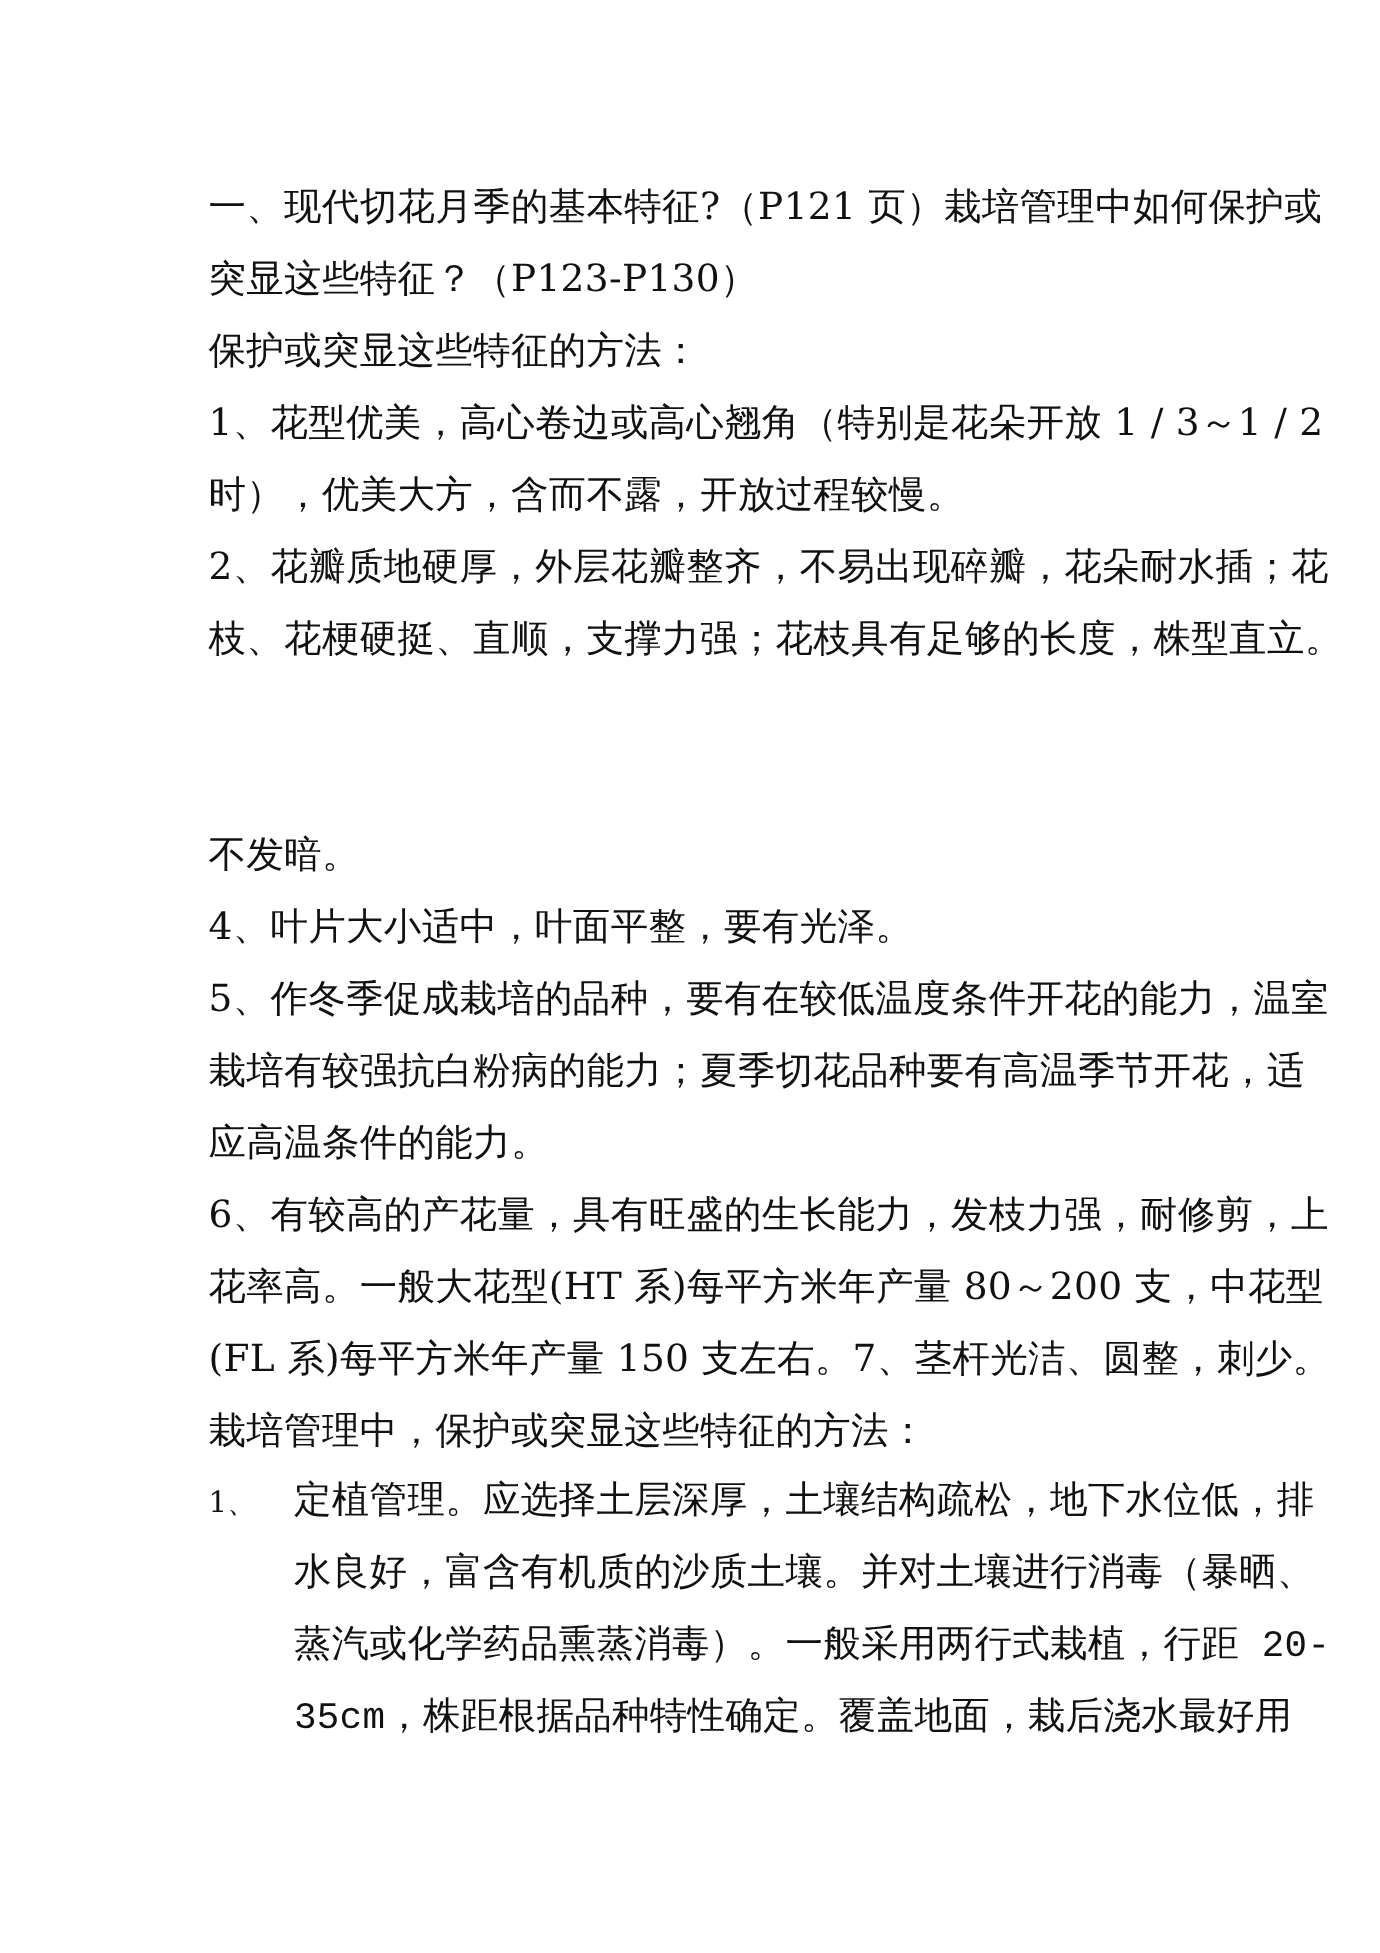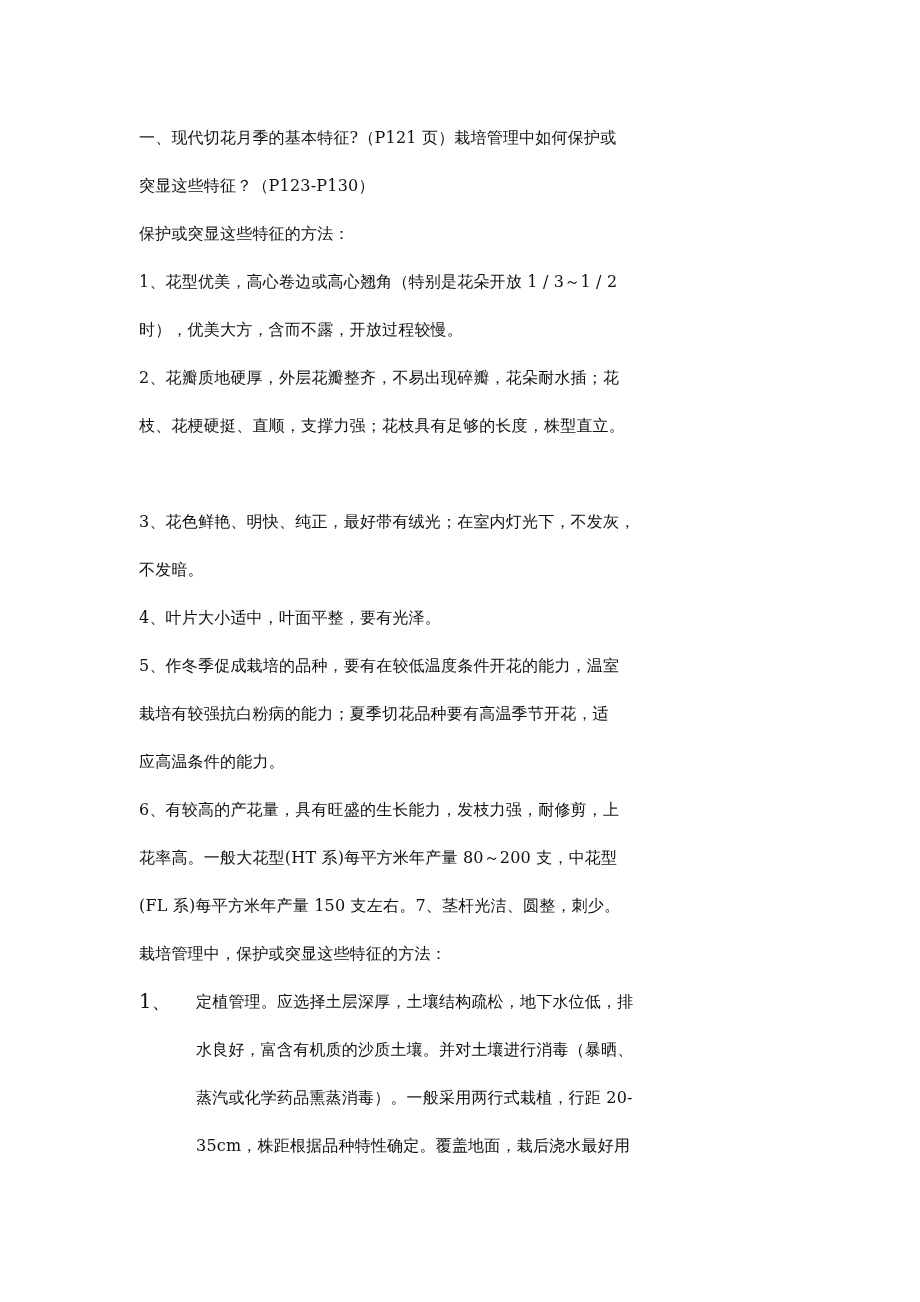--- a/index.html
+++ b/index.html
@@ -1,38 +1,37 @@
 <!DOCTYPE html>
 <html><head>
 <meta charset="utf-8">
 <style>
   html, body { margin: 0; padding: 0; background: #ffffff; }
   body { width: 920px; height: 1302px; position: relative; overflow: hidden;
          font-family: "DejaVu Serif", "Liberation Serif", serif; color: #111; }
   .page { position: absolute; left: 0; top: 0; width: 920px; height: 1302px; }
-  .line { position: absolute; left: 139px; font-size: 16px; line-height: 28px;
+  .line { position: absolute; left: 139px; font-size: 25px; line-height: 28px;
           white-space: nowrap; letter-spacing: 0.2px; }
   .num { position: absolute; left: 139px; font-size: 19.5px; line-height: 28px; }
-  .indent { left: 196px; }
+  .indent { left: 196px; font-family: Liberation Mono, monospace; }
 </style>
 </head>
 <body>
 
 <div class="page">
   <div class="line" style="top:124px">一、现代切花月季的基本特征?（P121 页）栽培管理中如何保护或</div>
   <div class="line" style="top:172px">突显这些特征？（P123-P130）</div>
   <div class="line" style="top:220px">保护或突显这些特征的方法：</div>
 
   <div class="line" style="top:268px">1、花型优美，高心卷边或高心翘角（特别是花朵开放 1 / 3～1 / 2</div>
   <div class="line" style="top:316px">时），优美大方，含而不露，开放过程较慢。</div>
 
   <div class="line" style="top:364px">2、花瓣质地硬厚，外层花瓣整齐，不易出现碎瓣，花朵耐水插；花</div>
   <div class="line" style="top:412px">枝、花梗硬挺、直顺，支撑力强；花枝具有足够的长度，株型直立。</div>
 
-  <div class="line" style="top:508px">3、花色鲜艳、明快、纯正，最好带有绒光；在室内灯光下，不发灰，</div>
   <div class="line" style="top:556px">不发暗。</div>
 
   <div class="line" style="top:604px">4、叶片大小适中，叶面平整，要有光泽。</div>
 
   <div class="line" style="top:652px">5、作冬季促成栽培的品种，要有在较低温度条件开花的能力，温室</div>
   <div class="line" style="top:700px">栽培有较强抗白粉病的能力；夏季切花品种要有高温季节开花，适</div>
   <div class="line" style="top:748px">应高温条件的能力。</div>
 
   <div class="line" style="top:796px">6、有较高的产花量，具有旺盛的生长能力，发枝力强，耐修剪，上</div>
   <div class="line" style="top:844px">花率高。一般大花型(HT 系)每平方米年产量 80～200 支，中花型</div>

